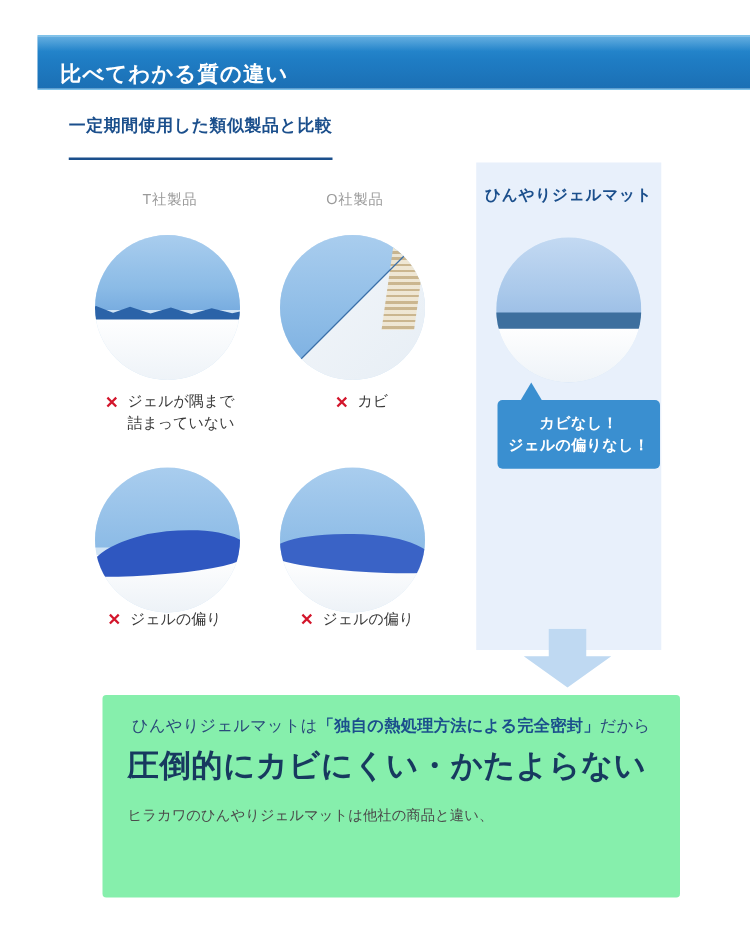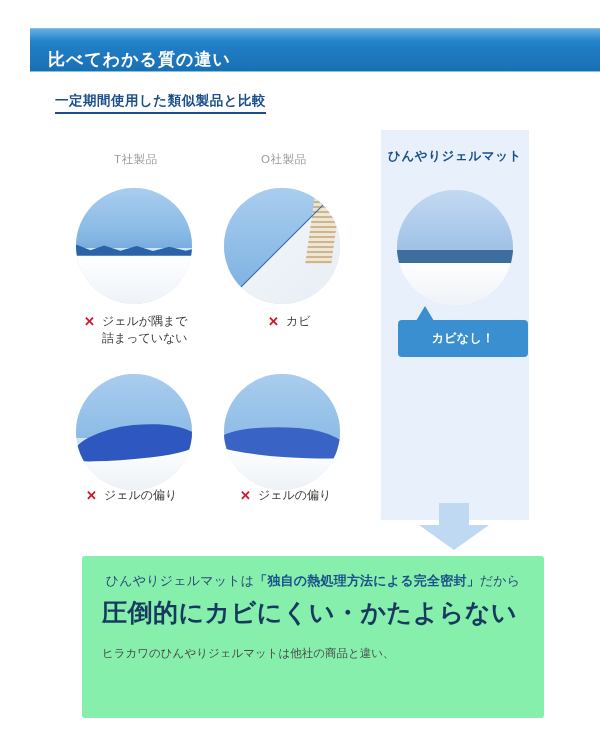--- a/index.html
+++ b/index.html
@@ -58,21 +58,21 @@
   
   .sub-heading {
     position: absolute;
     left: 55px;
     top: 92px;
     font-size: 13.5px;
     font-weight: bold;
     color: #1b4f8c;
     letter-spacing: 0.5px;
     border-bottom: 2px solid #1b4f8c;
-    padding-bottom: 2px;
+    padding-bottom: 16px;
   }
 
   
   .highlight-col {
     position: absolute;
     left: 381px;
     top: 130px;
     width: 148px;
     height: 390px;
     background: #e8f0fb;
@@ -345,20 +345,21 @@
   </div>
 
   <div class="caption" id="cap-o1">
     <span class="xmark">✕</span>
     <span>カビ</span>
   </div>
 
   <div class="callout-tail"></div>
   <div class="callout">
     <div>カビなし！</div>
+    <div>ジェルの偏りなし！</div>
   </div>
 
   <div class="photo" id="photo-t2">
     <div class="gel-top"></div>
     <div class="gel-bottom"></div>
     <div class="blob"></div>
   </div>
 
   <div class="photo" id="photo-o2">
     <div class="gel-top"></div>

